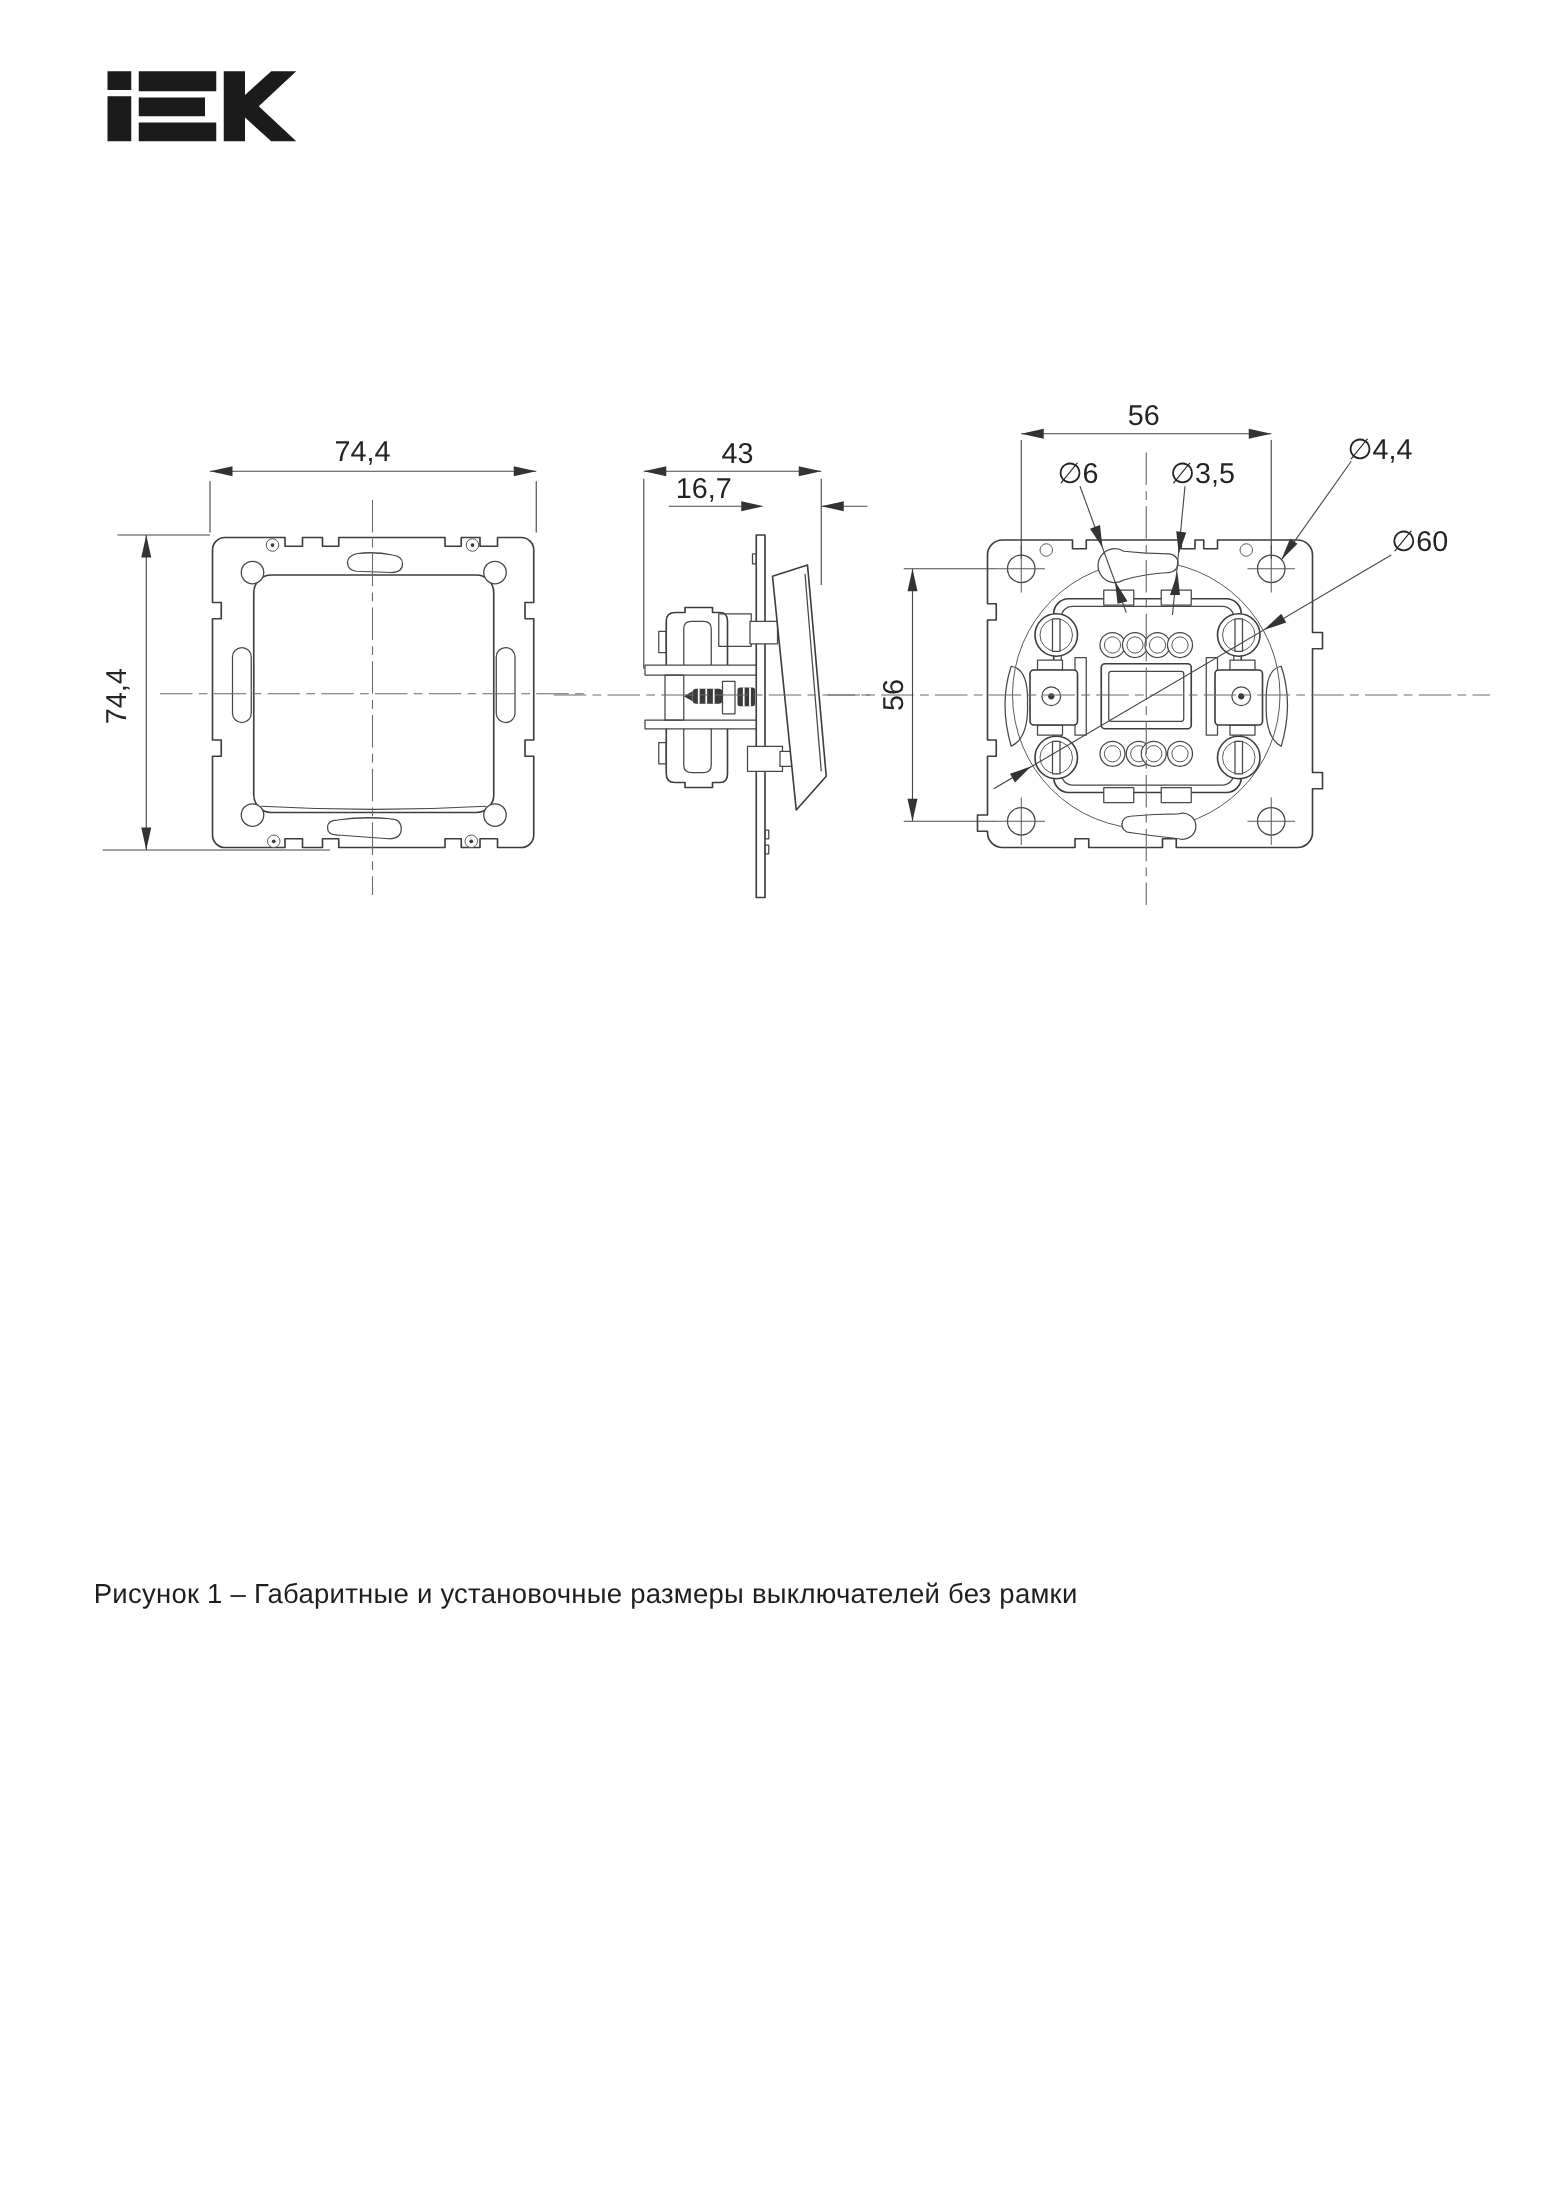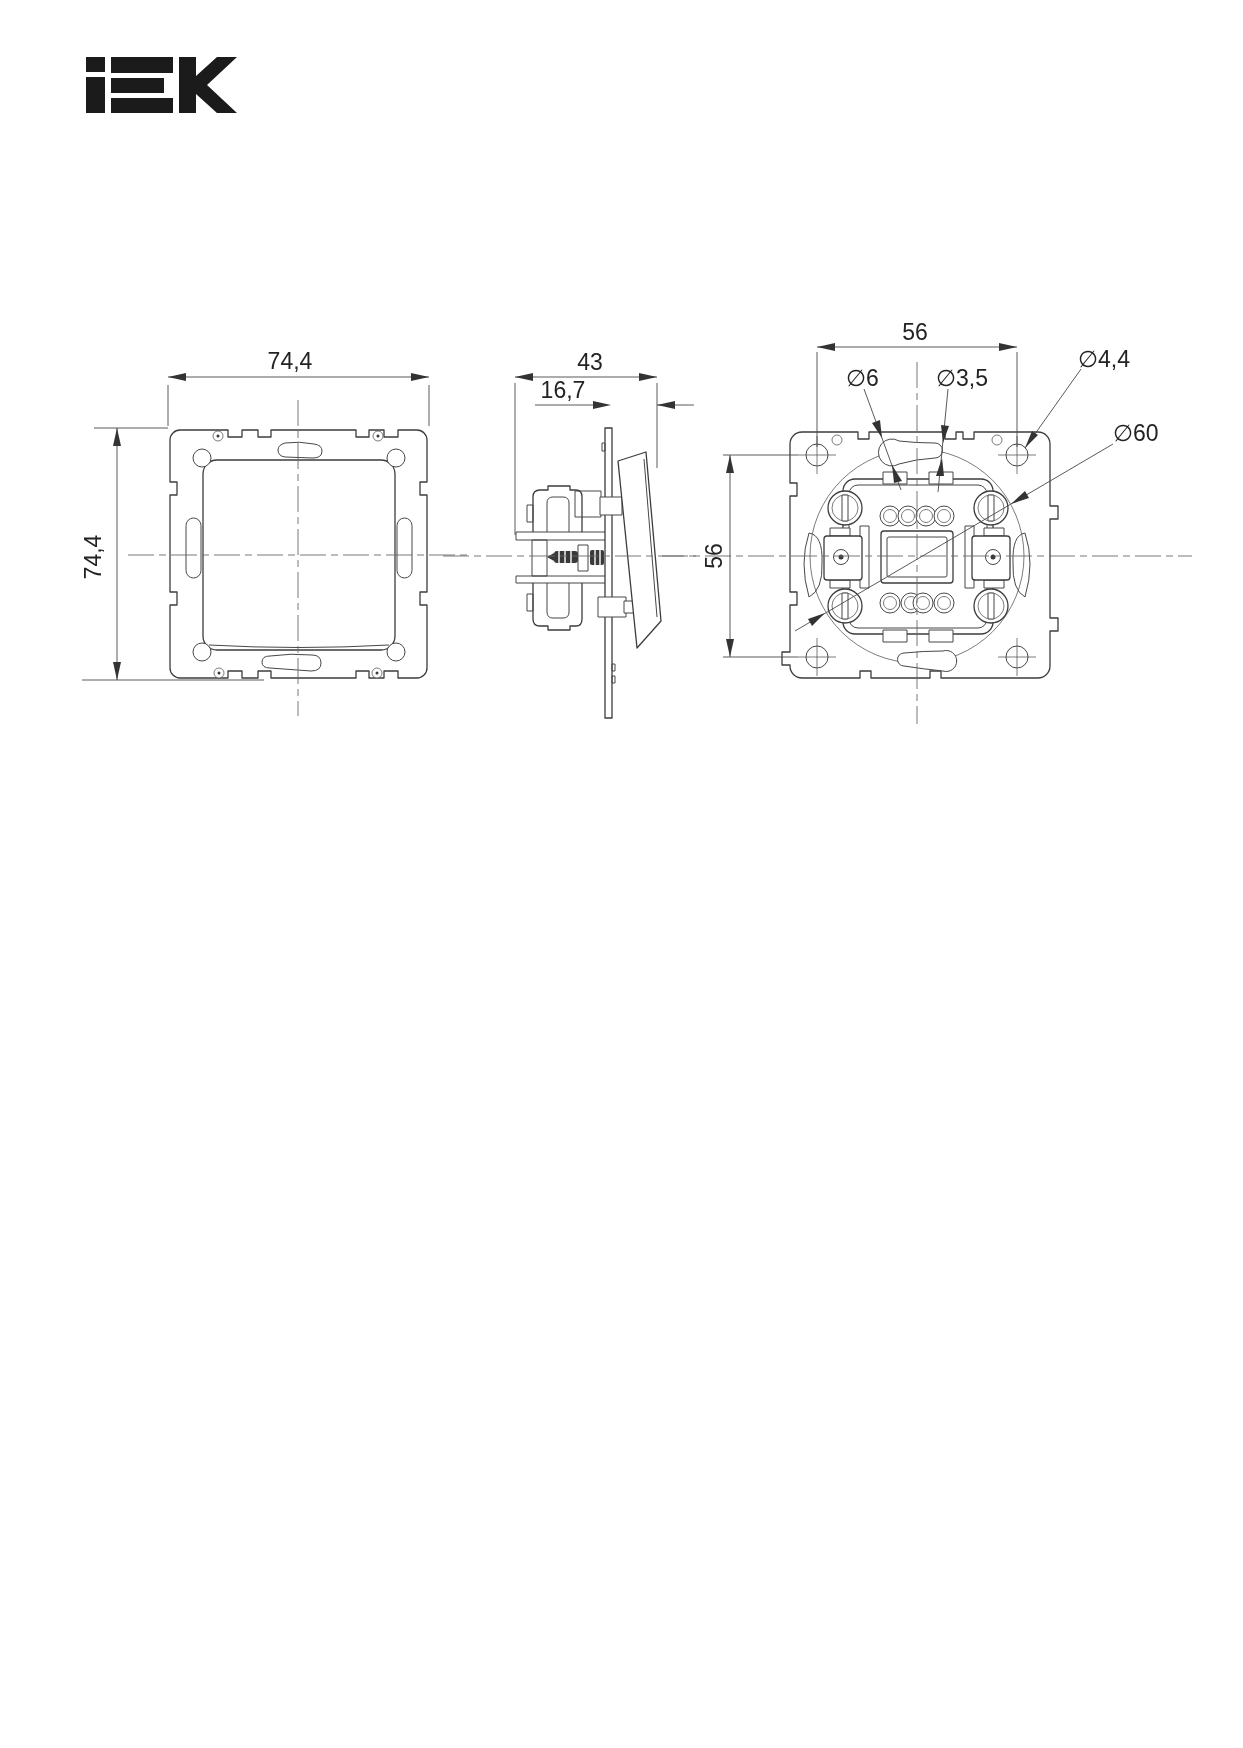--- a/index.html
+++ b/index.html
@@ -296,14 +296,15 @@
     <g>
       <line class="dim" x1="1113" y1="444" x2="795" y2="631"></line>
       <polygon class="arr" points="1011,504 1029,498 1025,491"></polygon>
       <polygon class="arr" points="825,613 812,626 808,619"></polygon>
       <text class="dtext" x="1113" y="441">∅60</text>
     </g>
   </g>
 
 </svg>
 
+<div class="caption">Рисунок 1 – Габаритные и установочные размеры выключателей без рамки</div>
 
 </div>
 
 </body></html>

